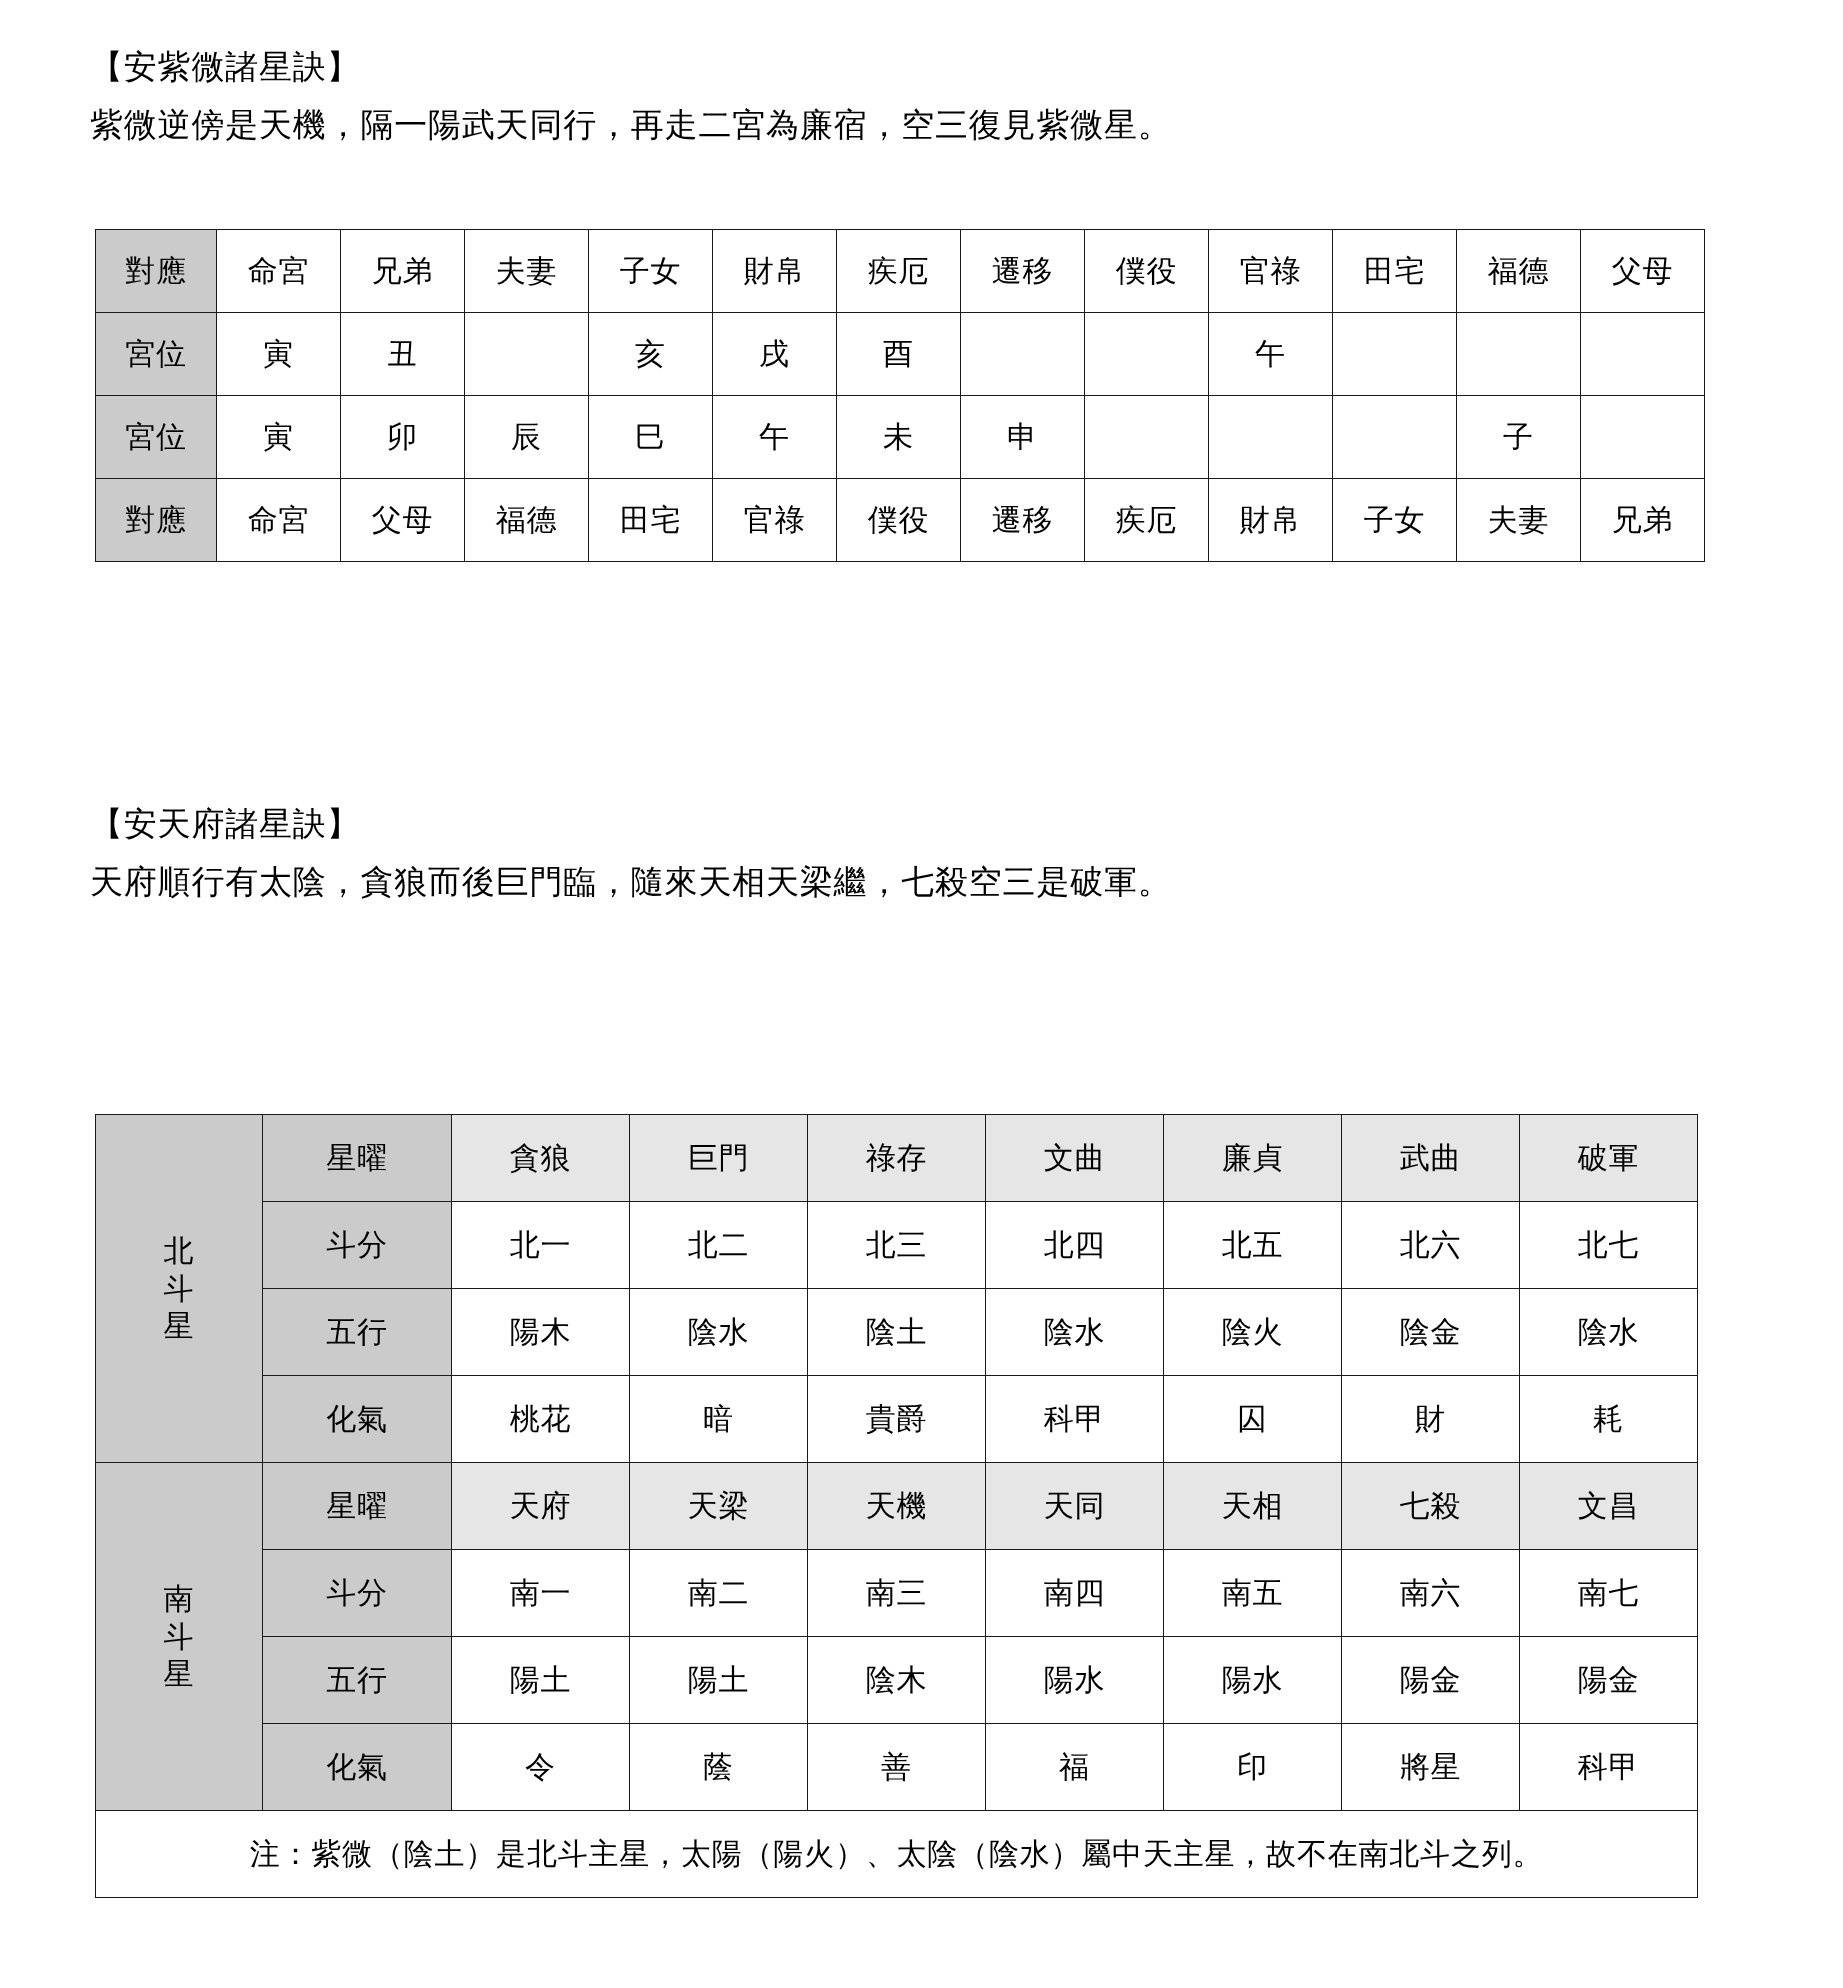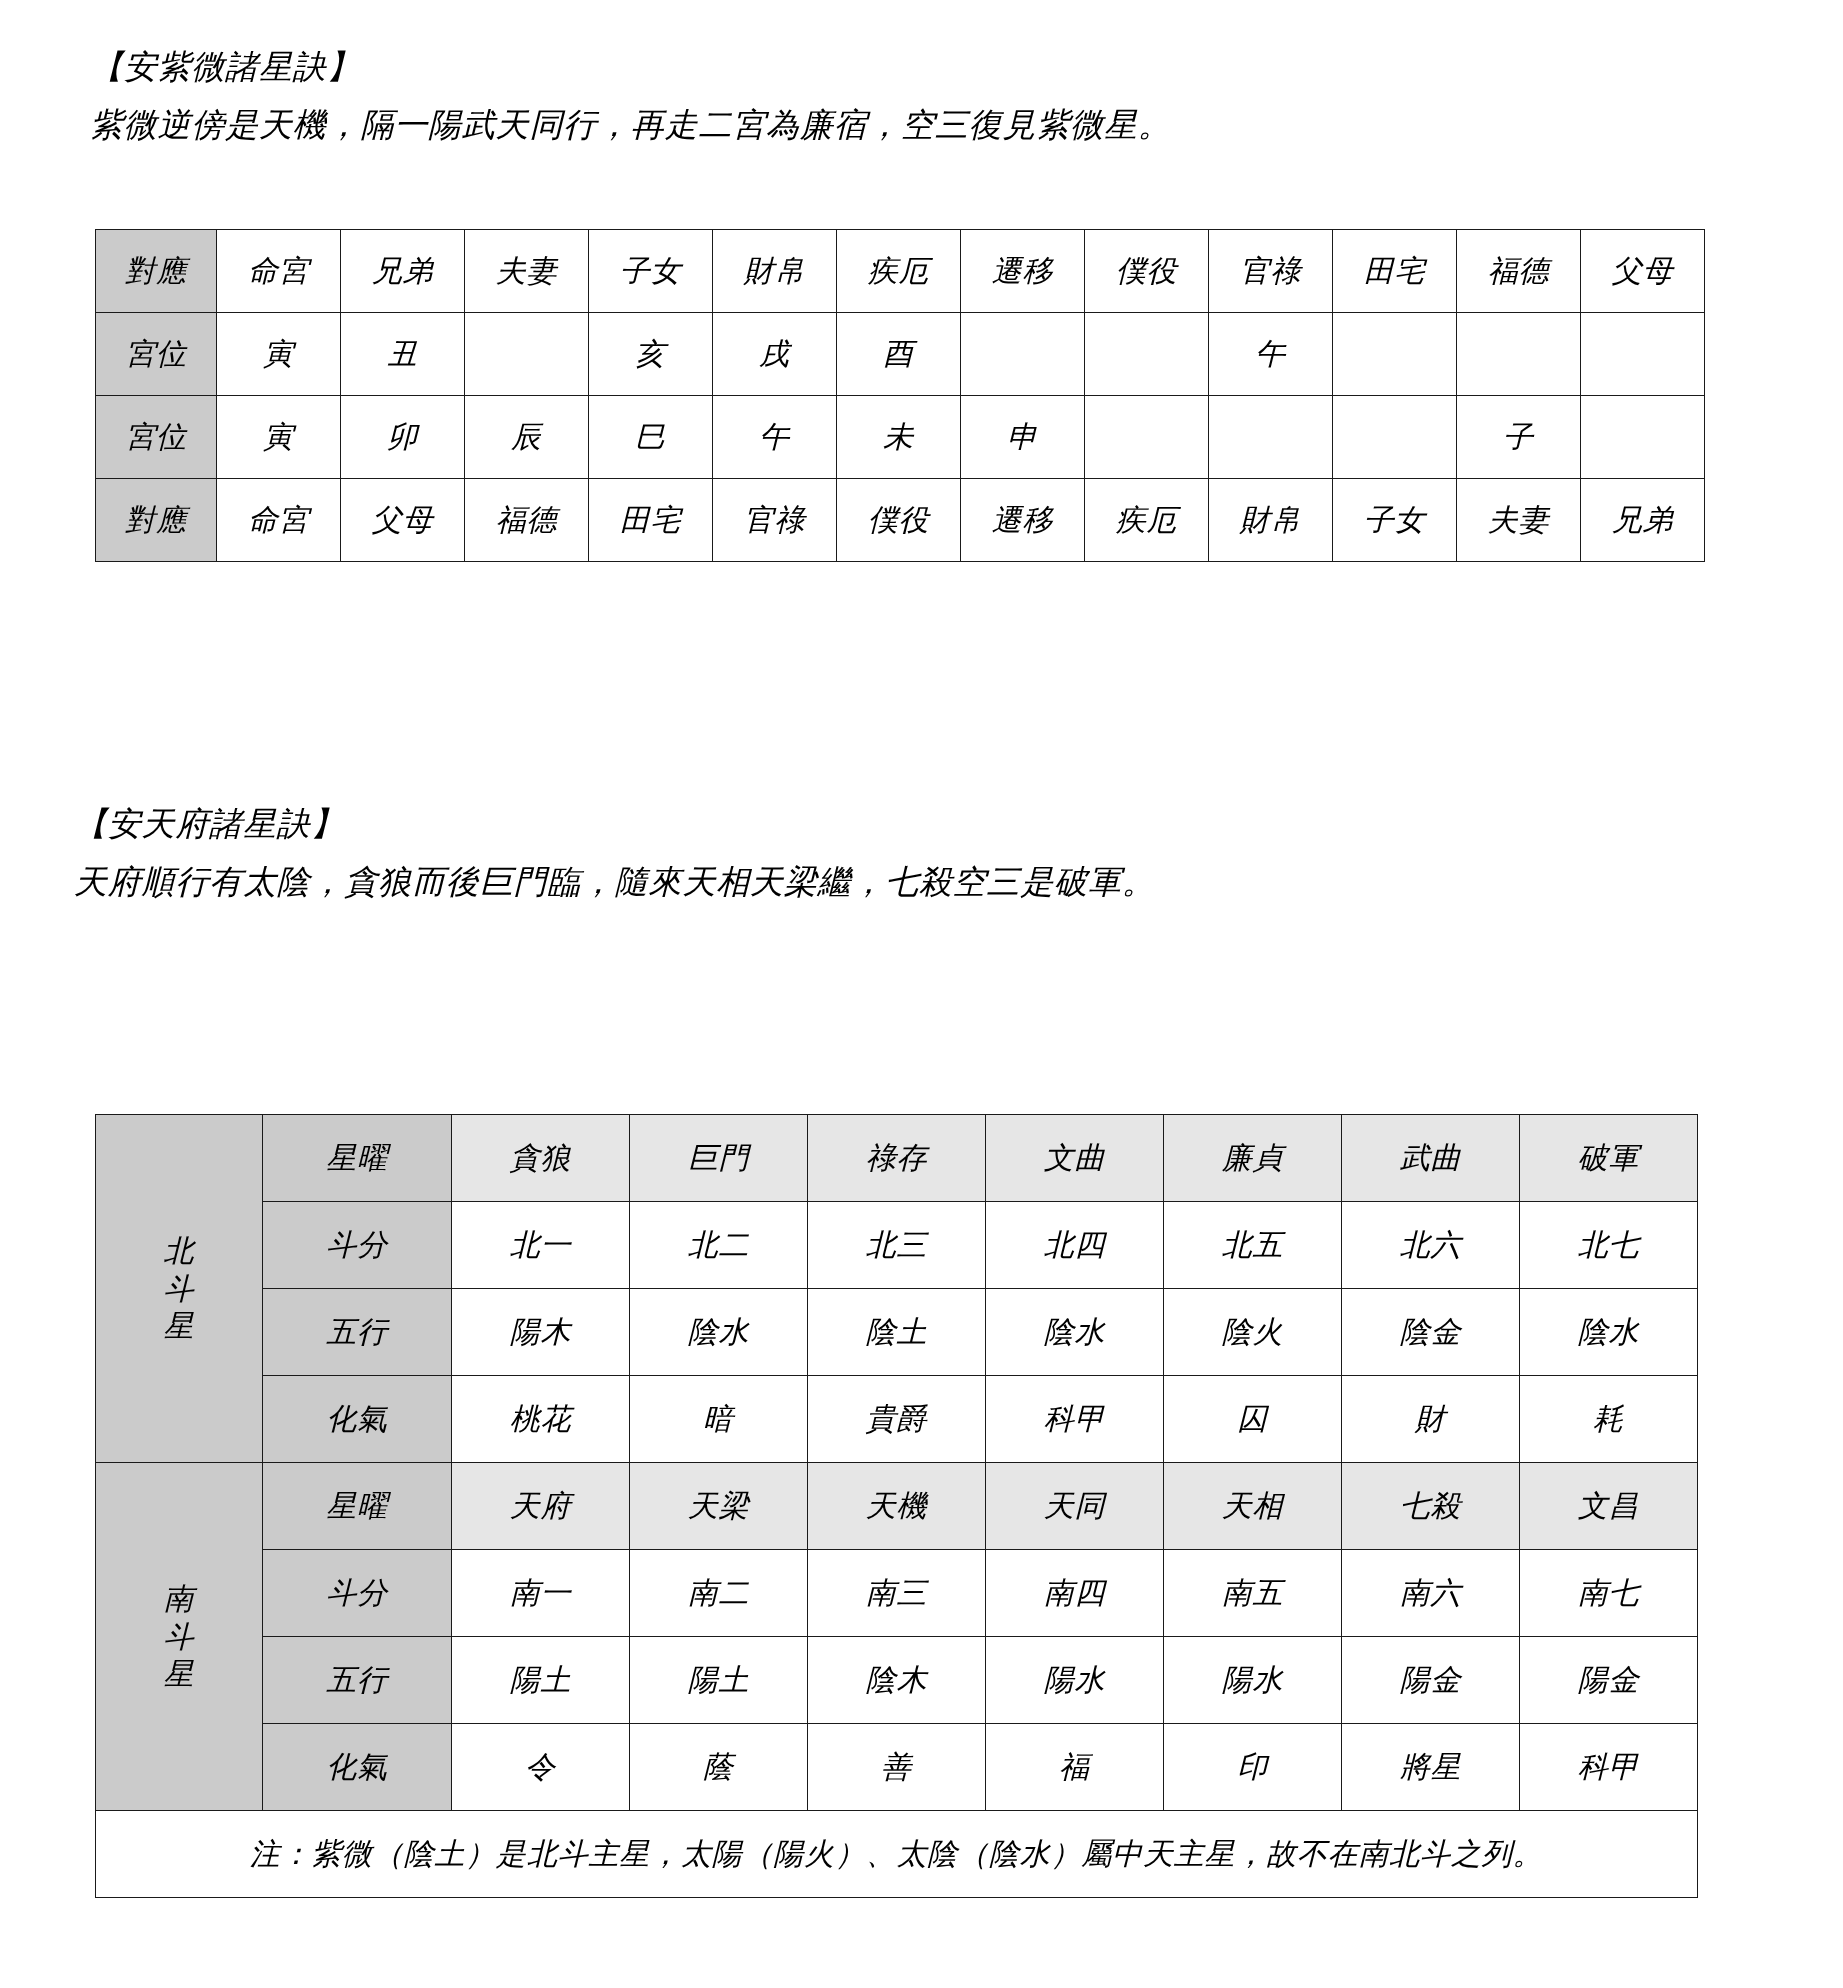--- a/index.html
+++ b/index.html
@@ -14,21 +14,20 @@
     font-family: "Liberation Sans", "DejaVu Sans", sans-serif;
     color: #000000;
     -webkit-font-smoothing: antialiased;
   }
   .page {
     position: relative;
     width: 1544px;
     height: 1989px;
     box-sizing: border-box;
     padding: 8px;
-    font-style: italic;
   }
 
   
   .section-title {
     font-size: 33px;
     line-height: 1.35;
     letter-spacing: 0.8px;
     margin: 0;
     padding: 0;
     white-space: nowrap;
@@ -39,21 +38,21 @@
     letter-spacing: 0.8px;
     margin: 0;
     padding: 0;
     white-space: nowrap;
     text-align: right;
   }
 
   #head-block-1 { position: absolute; left: 90px; top: 45px; }
   #head-block-1 .section-line { margin-top: 13px; }
 
-  #head-block-2 { position: absolute; left: 74px; top: 802px; }
+  #head-block-2 { position: absolute; left: 90px; top: 802px; }
   #head-block-2 .section-line { margin-top: 13px; }
 
   
   table.grid {
     border-collapse: collapse;
     table-layout: fixed;
     background: #ffffff;
   }
   table.grid td {
     border: 1.6px solid #1a1a1a;

